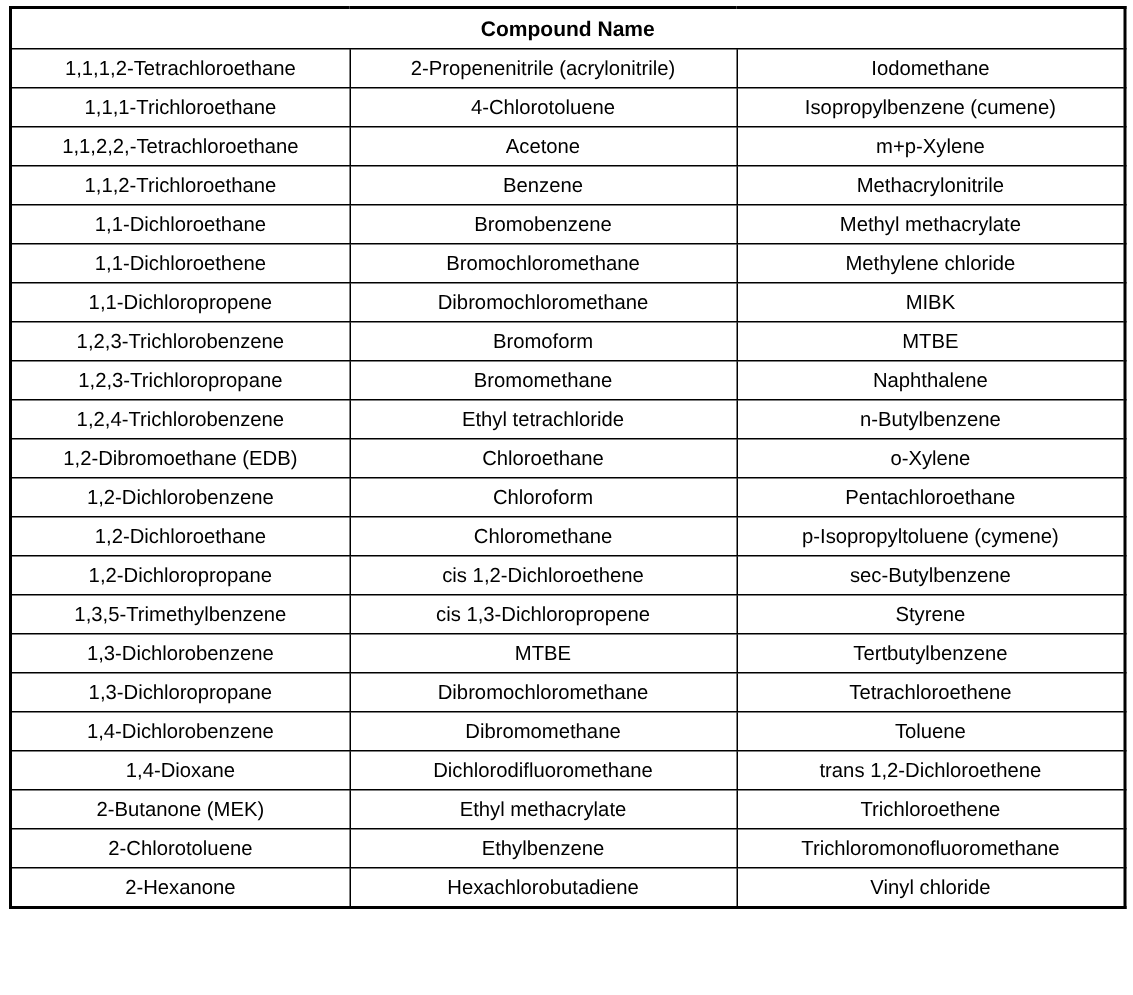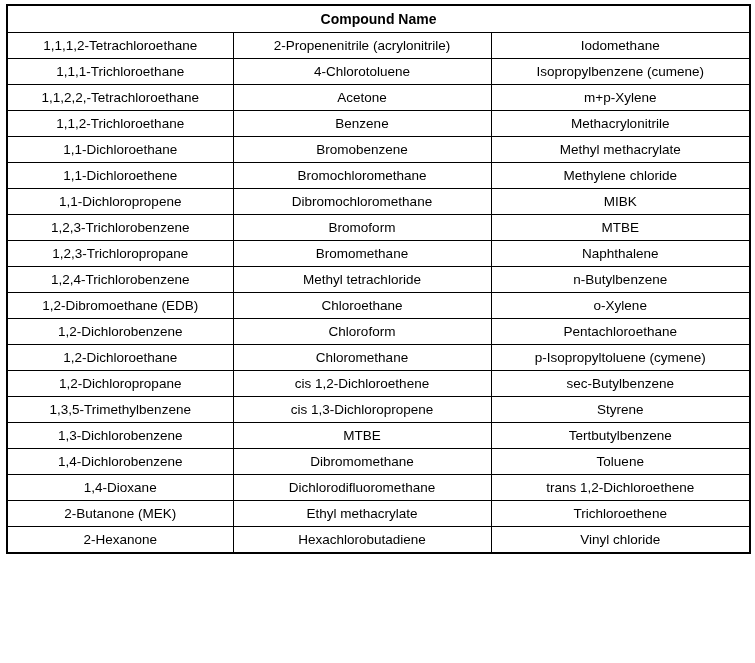--- a/index.html
+++ b/index.html
@@ -103,21 +103,21 @@
           <td>Bromoform</td>
           <td>MTBE</td>
         </tr>
         <tr>
           <td>1,2,3-Trichloropropane</td>
           <td>Bromomethane</td>
           <td>Naphthalene</td>
         </tr>
         <tr>
           <td>1,2,4-Trichlorobenzene</td>
-          <td>Methyl tetrachloride</td>
+          <td>Ethyl tetrachloride</td>
           <td>n-Butylbenzene</td>
         </tr>
         <tr>
           <td>1,2-Dibromoethane (EDB)</td>
           <td>Chloroethane</td>
           <td>o-Xylene</td>
         </tr>
         <tr>
           <td>1,2-Dichlorobenzene</td>
           <td>Chloroform</td>
@@ -137,34 +137,44 @@
           <td>1,3,5-Trimethylbenzene</td>
           <td>cis 1,3-Dichloropropene</td>
           <td>Styrene</td>
         </tr>
         <tr>
           <td>1,3-Dichlorobenzene</td>
           <td>MTBE</td>
           <td>Tertbutylbenzene</td>
         </tr>
         <tr>
+          <td>1,3-Dichloropropane</td>
+          <td>Dibromochloromethane</td>
+          <td>Tetrachloroethene</td>
+        </tr>
+        <tr>
           <td>1,4-Dichlorobenzene</td>
           <td>Dibromomethane</td>
           <td>Toluene</td>
         </tr>
         <tr>
           <td>1,4-Dioxane</td>
           <td>Dichlorodifluoromethane</td>
           <td>trans 1,2-Dichloroethene</td>
         </tr>
         <tr>
           <td>2-Butanone (MEK)</td>
           <td>Ethyl methacrylate</td>
           <td>Trichloroethene</td>
         </tr>
         <tr>
+          <td>2-Chlorotoluene</td>
+          <td>Ethylbenzene</td>
+          <td>Trichloromonofluoromethane</td>
+        </tr>
+        <tr>
           <td>2-Hexanone</td>
           <td>Hexachlorobutadiene</td>
           <td>Vinyl chloride</td>
         </tr>
       </tbody>
   </table>
 </div>
 
 </body></html>

